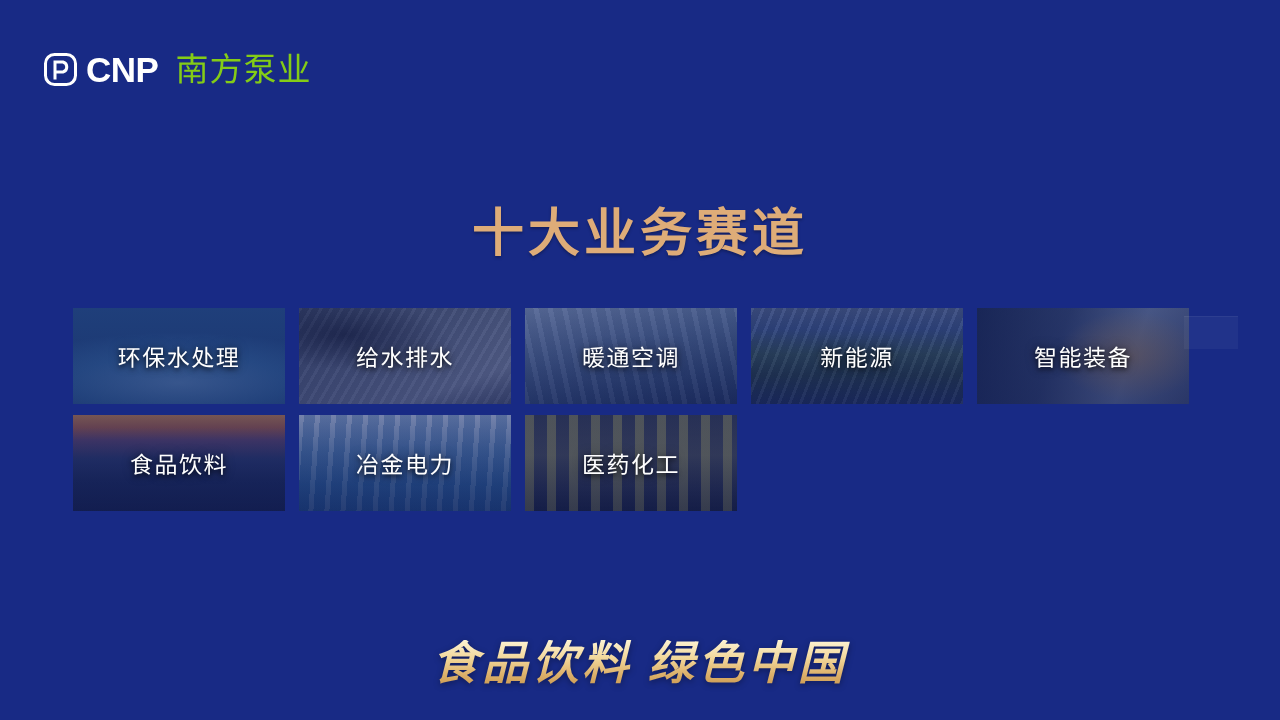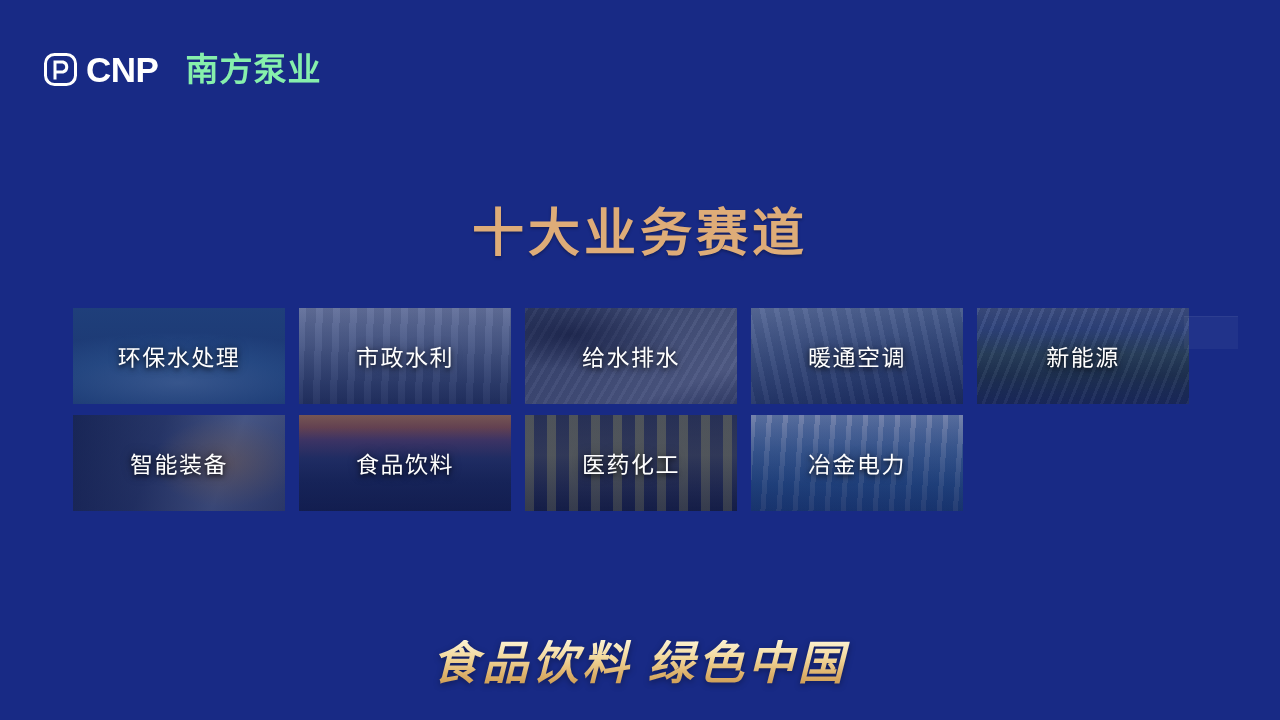--- a/index.html
+++ b/index.html
@@ -22,22 +22,22 @@
   .logo-mark {
     width:33px; height:33px; position:relative; flex:none;
   }
   .logo-mark svg { display:block; }
   .logo-cnp {
     color:#ffffff; font-size:35px; font-weight:700;
     letter-spacing:-0.5px; line-height:1;
     font-family:"Liberation Sans","DejaVu Sans",sans-serif;
   }
   .logo-cn {
-    color:#86efac; font-size:33px; font-weight:700;
-    line-height:1; margin-left:18px; letter-spacing:1px;
+    color:#84cc16; font-size:33px; font-weight:400;
+    line-height:1; margin-left:8px; letter-spacing:1px;
     font-family:"Liberation Sans","DejaVu Sans",sans-serif;
   }
 
   
   .title {
     position:absolute; left:0; right:0; top:204px;
     text-align:center;
     color:#deac78;
     font-size:52px; font-weight:700; letter-spacing:4px;
     line-height:1.15;
@@ -120,27 +120,20 @@
   <div class="grid">
 
     <div class="card">
       <div class="card-photo" style="background:
              radial-gradient(ellipse 120% 70% at 50% 78%, #6fa8cf 0%, #3f7fae 42%, #2a5c8c 75%),
              linear-gradient(180deg,#8fc3e0 0%,#5d9ac4 30%,#2f6b9c 60%,#1d4f7c 100%);"></div>
       <div class="card-tint"></div>
       <span class="card-label">环保水处理</span>
     </div>
 
-    <div class="card">
-      <div class="card-photo" style="background:
-             repeating-linear-gradient(92deg, rgba(255,255,255,0.10) 0 7px, rgba(0,0,0,0.10) 7px 17px),
-             linear-gradient(180deg,#b9c6d2 0%,#8fa2b4 38%,#63788d 70%,#3f5166 100%);"></div>
-      <div class="card-tint"></div>
-      <span class="card-label">市政水利</span>
-    </div>
 
     <div class="card">
       <div class="card-photo" style="background:
              radial-gradient(ellipse 80% 60% at 22% 28%, rgba(0,0,0,0.55) 0%, rgba(0,0,0,0) 60%),
              repeating-linear-gradient(120deg, rgba(255,255,255,0.09) 0 3px, rgba(0,0,0,0.09) 3px 9px),
              linear-gradient(160deg,#4a545e 0%,#7e8890 45%,#a9b2b8 78%,#6b747c 100%);"></div>
       <div class="card-tint"></div>
       <span class="card-label">给水排水</span>
     </div>
 
@@ -171,31 +164,31 @@
 
     <div class="card">
       <div class="card-photo" style="background:
              linear-gradient(180deg,#d98a3c 0%,#b9643a 13%,#6d4a63 26%,#2f3c63 46%,#1d2b4e 70%,#16203c 100%);"></div>
       <div class="card-tint"></div>
       <span class="card-label">食品饮料</span>
     </div>
 
     <div class="card">
       <div class="card-photo" style="background:
+             repeating-linear-gradient(94deg, rgba(255,255,255,0.16) 0 5px, rgba(20,80,140,0.28) 5px 16px),
+             linear-gradient(180deg,#cfe0ec 0%,#79a7c8 38%,#3f7aa6 72%,#2a5c88 100%);"></div>
+      <div class="card-tint"></div>
+      <span class="card-label">冶金电力</span>
+    </div>
+
+    <div class="card">
+      <div class="card-photo" style="background:
              repeating-linear-gradient(90deg, rgba(222,206,60,0.42) 0 9px, rgba(0,0,0,0.22) 9px 22px),
              linear-gradient(180deg,#4a4f55 0%,#6d6f60 42%,#3d4248 78%,#23282e 100%);"></div>
       <div class="card-tint"></div>
       <span class="card-label">医药化工</span>
-    </div>
-
-    <div class="card">
-      <div class="card-photo" style="background:
-             repeating-linear-gradient(94deg, rgba(255,255,255,0.16) 0 5px, rgba(20,80,140,0.28) 5px 16px),
-             linear-gradient(180deg,#cfe0ec 0%,#79a7c8 38%,#3f7aa6 72%,#2a5c88 100%);"></div>
-      <div class="card-tint"></div>
-      <span class="card-label">冶金电力</span>
     </div>
 
   </div>
 
   <div class="slogan">食品饮料 绿色中国</div>
 
 </div>
 
 </body></html>

